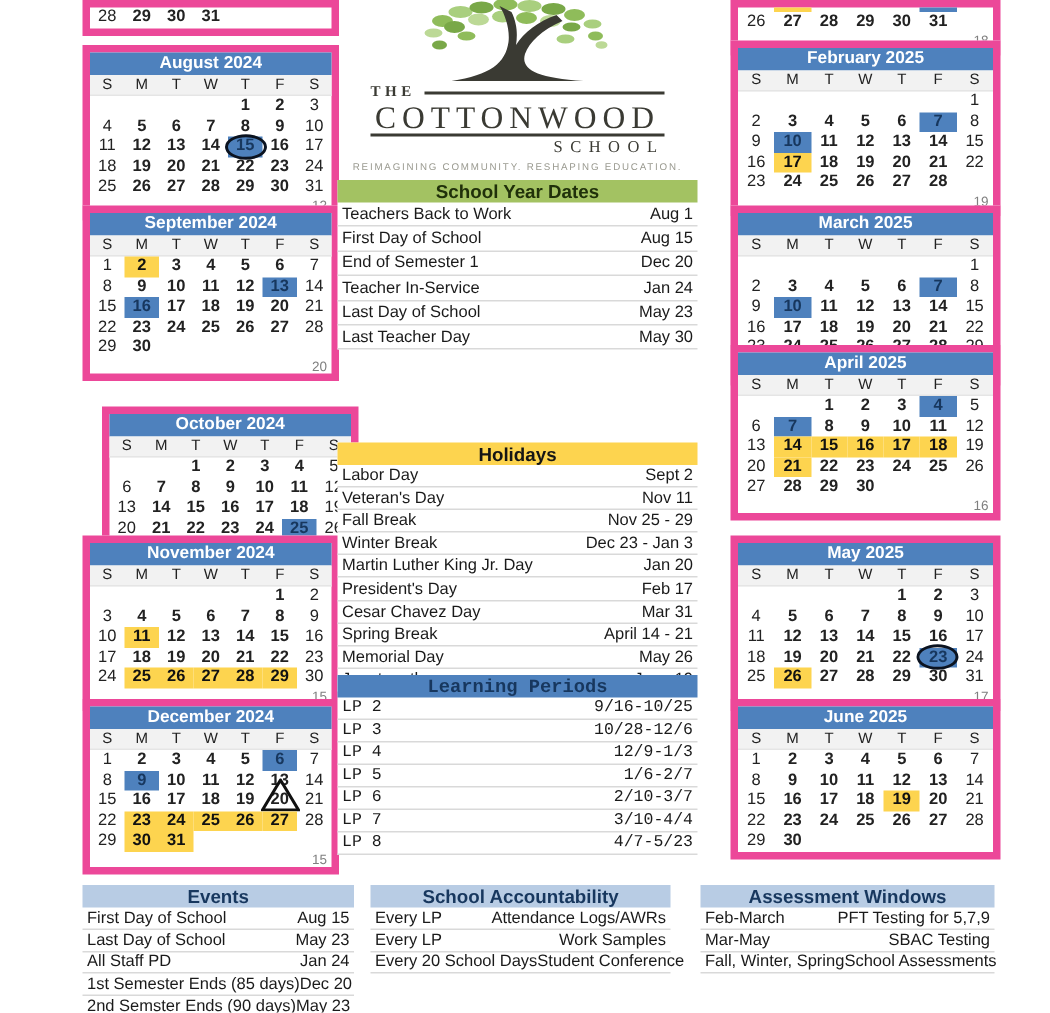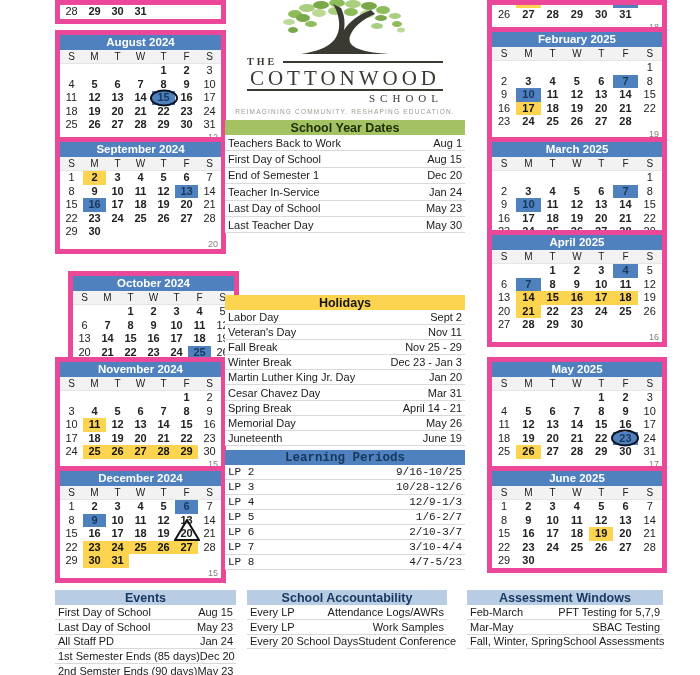--- a/index.html
+++ b/index.html
@@ -750,20 +750,24 @@
     </div>
     <div class="t-row">
       <span class="t-label">Winter Break</span>
       <span class="t-value">Dec 23 - Jan 3</span>
     </div>
     <div class="t-row">
       <span class="t-label">Martin Luther King Jr. Day</span>
       <span class="t-value">Jan 20</span>
     </div>
     <div class="t-row">
+      <span class="t-label">President's Day</span>
+      <span class="t-value">Feb 17</span>
+    </div>
+    <div class="t-row">
       <span class="t-label">Cesar Chavez Day</span>
       <span class="t-value">Mar 31</span>
     </div>
     <div class="t-row">
       <span class="t-label">Spring Break</span>
       <span class="t-value">April 14 - 21</span>
     </div>
     <div class="t-row">
       <span class="t-label">Memorial Day</span>
       <span class="t-value">May 26</span>

